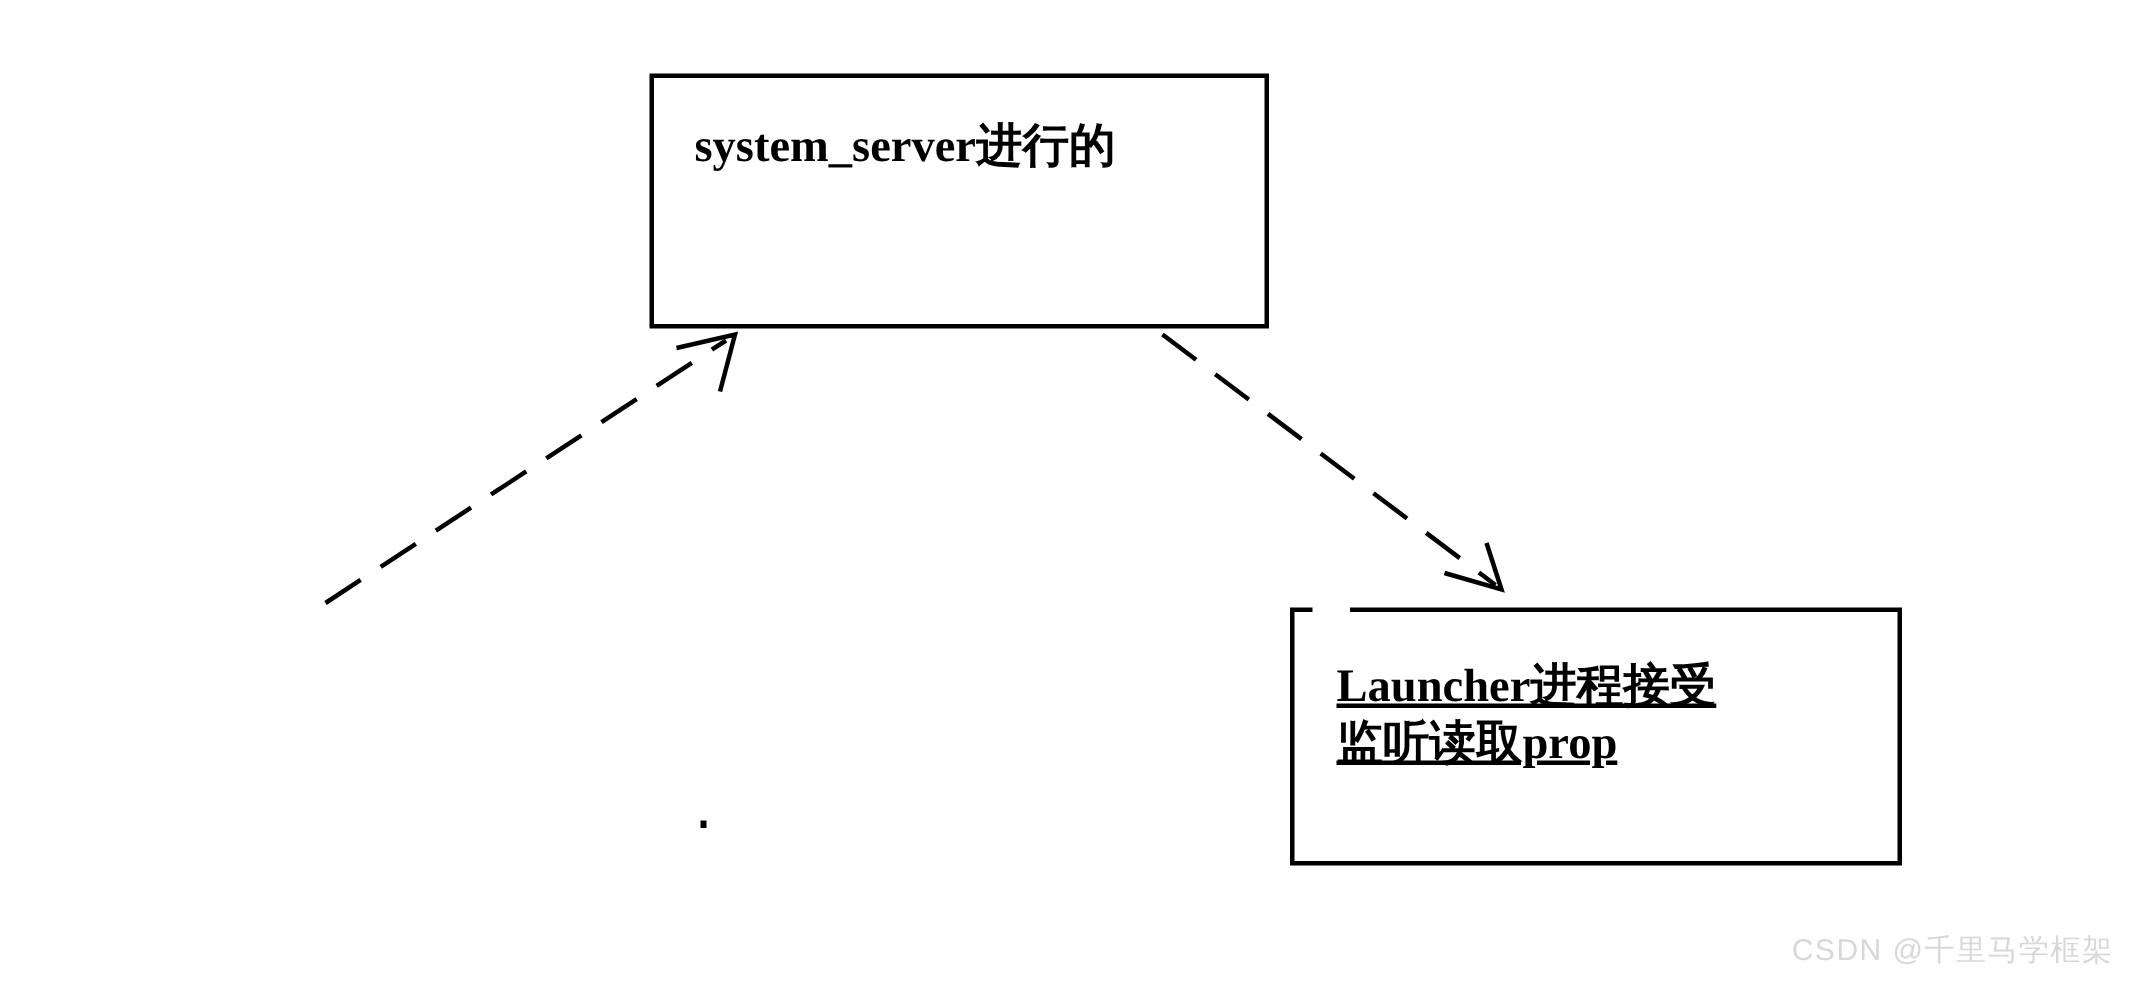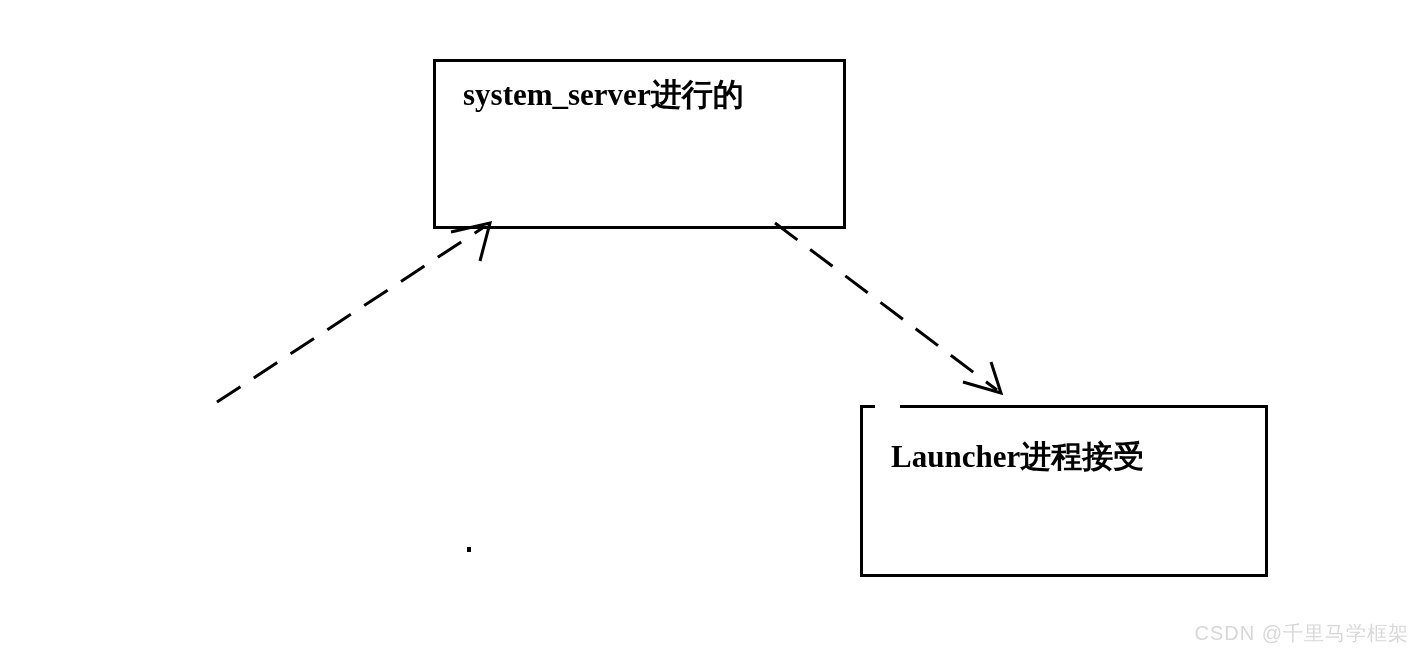--- a/index.html
+++ b/index.html
@@ -16,23 +16,23 @@
     position: absolute;
     border: 3px solid #000000;
     background: #ffffff;
     color: #000000;
     font-weight: bold;
     font-size: 31px;
     line-height: 38px;
   }
   .node .node-text { display: block; }
   .node-line { display: block; white-space: nowrap; }
-  #node-system-server { left: 433px; top: 59px;  width: 413px; height: 170px; padding: 14px 0 0 27px; }
+  #node-system-server { left: 433px; top: 49px;  width: 413px; height: 170px; padding: 26px 0 0 27px; }
   #node-settings      { left: 48px;  top: 415px; width: 411px; height: 169px; padding: 26px 0 0 30px; }
-  #node-launcher      { left: 860px; top: 405px; width: 408px; height: 172px; padding: 30px 0 0 28px; }
+  #node-launcher      { left: 860px; top: 405px; width: 408px; height: 172px; padding: 30px 0 0 28px; text-decoration: underline; }
   .arrow-layer {
     position: absolute;
     left: 0; top: 0;
     width: 1420px; height: 664px;
     pointer-events: none;
   }
   .watermark {
     position: absolute;
     right: 11px;
     top: 620px;
@@ -53,20 +53,21 @@
   <div class="node" id="node-system-server">
     <span class="node-text">
       <span class="node-line">system_server进行的</span>
     </span>
   </div>
 
 
   <div class="node" id="node-launcher">
     <span class="node-text">
       <span class="node-line">Launcher进程接受</span>
+      <span class="node-line">监听读取prop</span>
     </span>
   </div>
 
   <svg class="arrow-layer" viewBox="0 0 1420 664" xmlns="http://www.w3.org/2000/svg">
 
     <rect x="875" y="402" width="25" height="11" fill="#ffffff"></rect>
 
     <g stroke="#000000" stroke-width="3" fill="none">
       <line x1="217" y1="402" x2="484" y2="227" stroke-dasharray="28 16"></line>
       <polyline points="451,232 490,223 480,261"></polyline>

